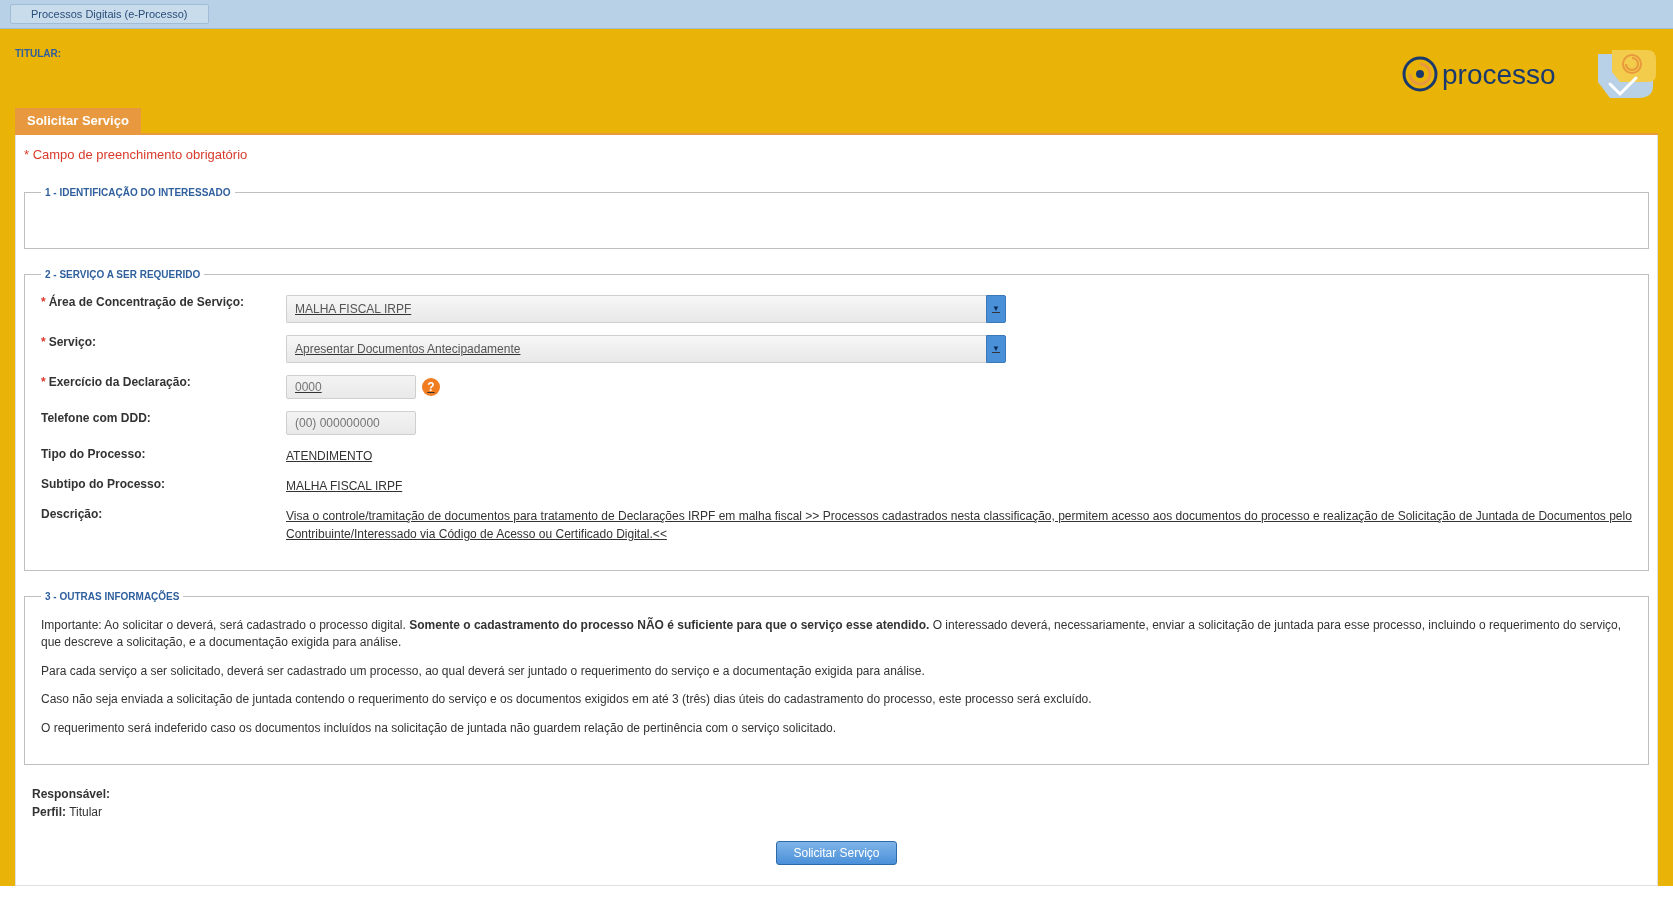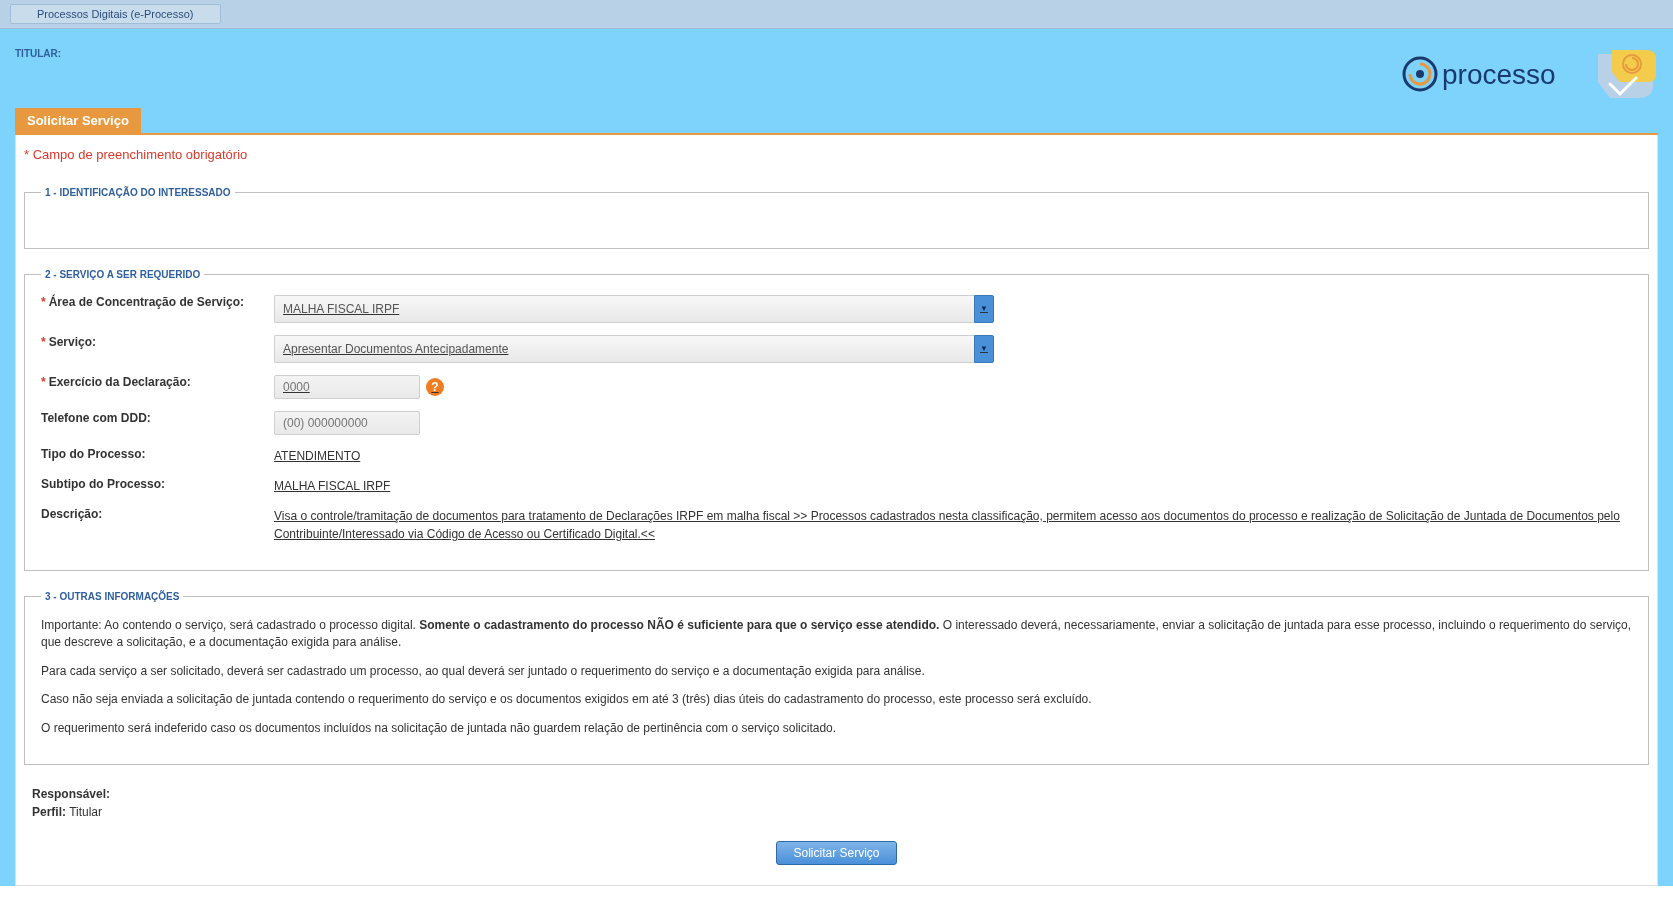--- a/index.html
+++ b/index.html
@@ -12,27 +12,27 @@
   .top-banner {
     background: #b9d1e6;
     padding: 4px 10px;
     font-size: 12px;
     color: #2a4d7a;
     border-bottom: 1px solid #a0bcd6;
   }
   .top-banner .tab {
     background: #c9dcec;
     border: 1px solid #a0bcd6;
-    padding: 3px 26px;
+    padding: 3px 20px;
     display: inline-block;
     border-radius: 2px;
     font-size: 11px;
   }
   .page-wrap {
-    background: #7dd3fc;
+    background: #eab308;
     padding: 15px 0 0 0;
   }
   .header-row {
     display: flex;
     justify-content: space-between;
     align-items: flex-start;
     padding: 0 15px;
     margin-bottom: 8px;
   }
   .titular {
@@ -81,21 +81,21 @@
   legend {
     color: #2f5f9d;
     font-size: 10px;
     font-weight: bold;
     padding: 0 4px;
   }
   .form-row {
     display: flex;
     align-items: flex-start;
     margin-bottom: 12px;
-    gap: 8px;
+    gap: 20px;
   }
   .form-label {
     width: 225px;
     font-weight: bold;
     font-size: 12px;
     color: #333;
     flex-shrink: 0;
   }
   .form-label .ast {
     color: #d83a2b;
@@ -137,21 +137,21 @@
   .select-like .sel-btn span {
     font-size: 8px;
     color: #0a2d55;
   }
   .text-input {
     background: linear-gradient(#f3f3f3, #e9e9e9);
     border: 1px solid #cfcfcf;
     padding: 4px 8px;
     font-size: 12px;
     color: #888;
-    width: 146px;
+    width: 130px;
     border-radius: 2px;
   }
   .help-icon {
     display: inline-flex;
     align-items: center;
     justify-content: center;
     width: 18px;
     height: 18px;
     border-radius: 50%;
     background: #f07d1f;
@@ -281,21 +281,21 @@
 
       <div class="form-row">
         <div class="form-label">Descrição:</div>
         <div class="form-value">Visa o controle/tramitação de documentos para tratamento de Declarações IRPF em malha fiscal &gt;&gt; Processos cadastrados nesta classificação, permitem acesso aos documentos do processo e realização de Solicitação de Juntada de Documentos pelo Contribuinte/Interessado via Código de Acesso ou Certificado Digital.&lt;&lt;</div>
       </div>
     </fieldset>
 
     <fieldset>
       <legend>3 - OUTRAS INFORMAÇÕES</legend>
       <p class="info-para">
-        <span>Importante: Ao contendo o serviço, será cadastrado o processo digital. </span><b>Somente o cadastramento do processo NÃO é suficiente para que o serviço esse atendido.</b><span> O interessado deverá, necessariamente, enviar a solicitação de juntada para esse processo, incluindo o requerimento do serviço, que descreve a solicitação, e a documentação exigida para análise.</span>
+        <span>Importante: Ao solicitar o deverá, será cadastrado o processo digital. </span><b>Somente o cadastramento do processo NÃO é suficiente para que o serviço esse atendido.</b><span> O interessado deverá, necessariamente, enviar a solicitação de juntada para esse processo, incluindo o requerimento do serviço, que descreve a solicitação, e a documentação exigida para análise.</span>
       </p>
       <p class="info-para">Para cada serviço a ser solicitado, deverá ser cadastrado um processo, ao qual deverá ser juntado o requerimento do serviço e a documentação exigida para análise.</p>
       <p class="info-para">Caso não seja enviada a solicitação de juntada contendo o requerimento do serviço e os documentos exigidos em até 3 (três) dias úteis do cadastramento do processo, este processo será excluído.</p>
       <p class="info-para">O requerimento será indeferido caso os documentos incluídos na solicitação de juntada não guardem relação de pertinência com o serviço solicitado.</p>
     </fieldset>
 
     <div class="resp-block">
       <div><b>Responsável:</b></div>
       <div><b>Perfil:</b><span> Titular</span></div>
     </div>

